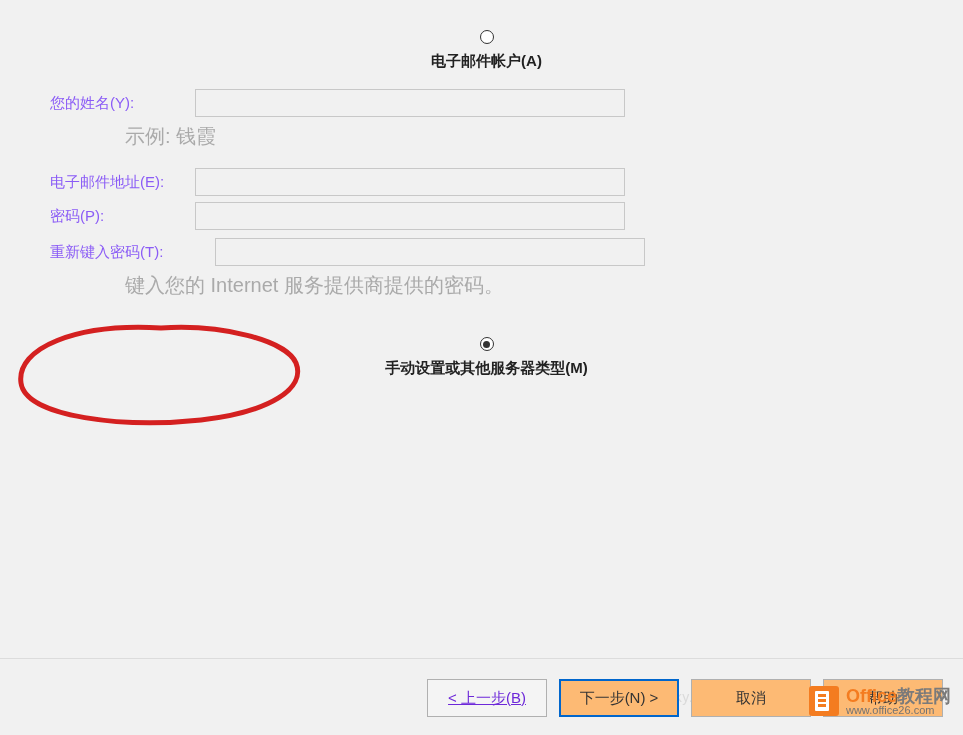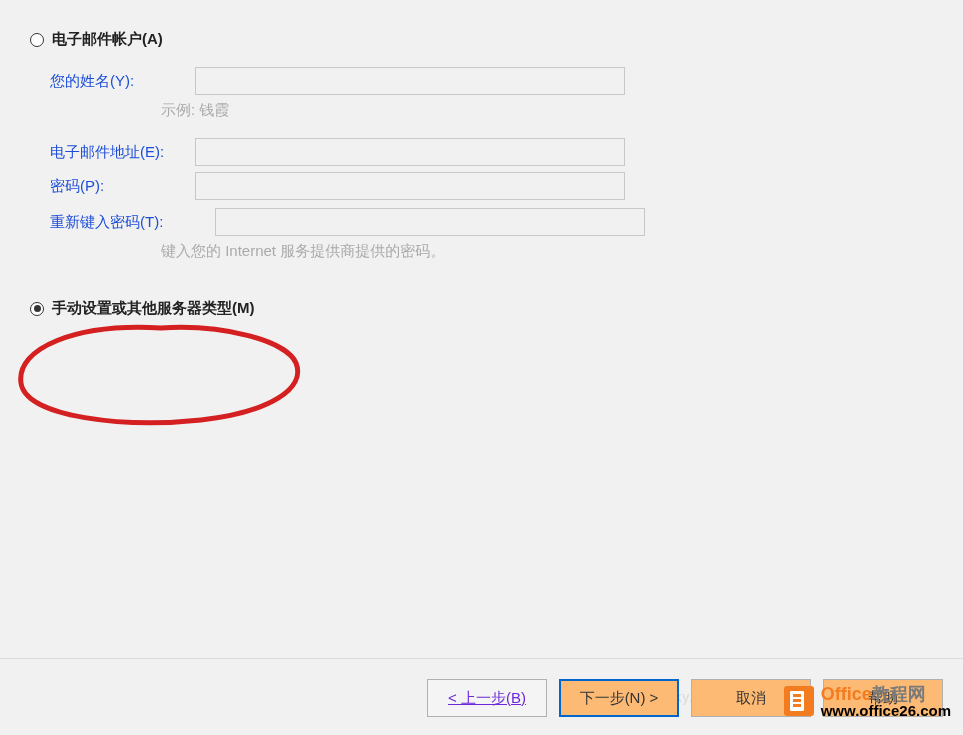--- a/index.html
+++ b/index.html
@@ -16,20 +16,21 @@
       overflow: hidden;
     }
     .content-area {
       padding: 30px 20px 0 30px;
     }
     .radio-option {
       display: flex;
       align-items: center;
       gap: 8px;
       margin-bottom: 18px;
+      flex-direction: column;
     }
     .radio-circle {
       width: 14px;
       height: 14px;
       border: 1.5px solid #333;
       border-radius: 50%;
       display: flex;
       align-items: center;
       justify-content: center;
       background: #fff;
@@ -50,37 +51,37 @@
       margin-left: 20px;
     }
     .form-row {
       display: flex;
       align-items: center;
       margin-bottom: 6px;
     }
     .form-label {
       width: 145px;
       font-size: 15px;
-      color: #1d4ed8;
+      color: #8b5cf6;
       padding-right: 10px;
     }
     .form-input {
       width: 430px;
       height: 28px;
       border: 1px solid #c8c8c8;
       background: #f1f1f1;
       padding: 0 6px;
       font-size: 14px;
     }
     .form-input:disabled {
       background: #f1f1f1;
     }
     .hint-text {
-      margin-left: 111px;
-      font-size: 15px;
+      margin-left: 75px;
+      font-size: 20px;
       color: #aaaaaa;
       margin-bottom: 28px;
     }
     .hint-text.small-margin {
       margin-bottom: 18px;
     }
     .radio-option.manual {
       margin-top: 38px;
       text-align: right;
     }
@@ -151,23 +152,23 @@
       font-size: 18px;
       font-weight: bold;
     }
     .logo-main .orange {
       color: #f47c20;
     }
     .logo-main .gray {
       color: #7a7a7a;
     }
     .logo-sub {
-      font-size: 15px;
-      color: #000000;
-      font-weight: bold;
+      font-size: 11px;
+      color: #737373;
+      font-weight: normal;
     }
     .watermark-faint {
       position: absolute;
       bottom: 30px;
       right: 180px;
       color: #dadada;
       font-size: 14px;
       letter-spacing: 0.5px;
       pointer-events: none;
     }

